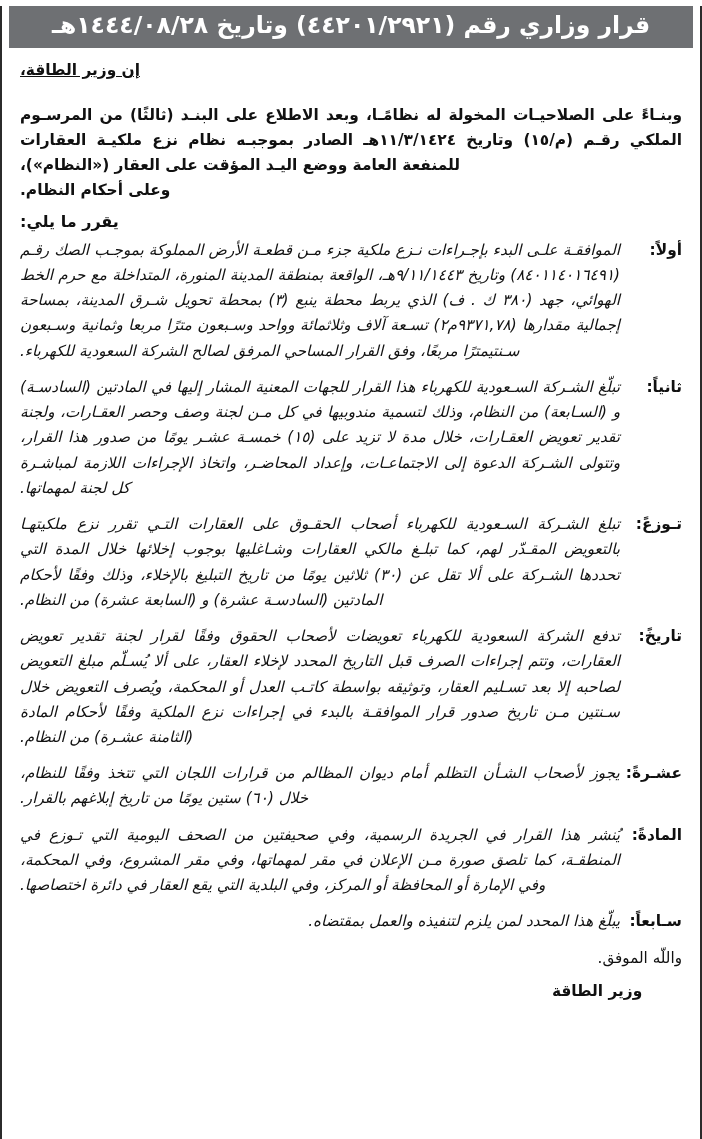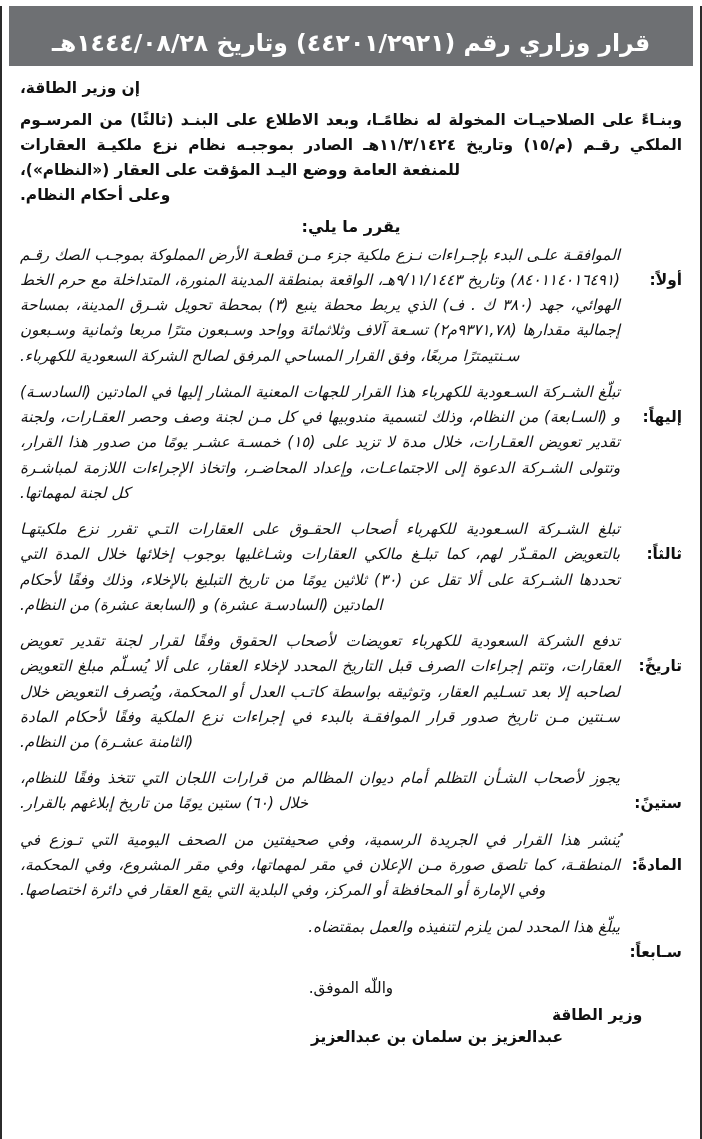--- a/index.html
+++ b/index.html
@@ -24,48 +24,49 @@
   }
   
   .banner{
     margin:6px 7px 0 7px;
     background:#6e7073;
     color:#ffffff;
     text-align:center;
     font-weight:bold;
     font-size:23.5px;
     line-height:1.32;
-    padding:22px 4px 7px 4px;
+    padding:4px 4px 7px 4px;
     letter-spacing:0px;
     white-space:nowrap;
     overflow:hidden;
   }
   
   .body{
     padding:10px 18px 0 18px;
   }
   .preamble{
     text-align:justify;
     text-align-last:left;
     font-size:15.4px;
     line-height:1.62;
     font-weight:bold;
     margin:0;
   }
   .preamble .lead{
     display:block;
     text-align:left;
-    margin-bottom:7px;
+    margin-bottom:20px;
+    text-decoration:underline;
   }
   .preamble .tail{
     display:block;
     text-align:left;
   }
   .decides{
-    text-align:center;
+    text-align:left;
     font-weight:bold;
     font-size:16px;
     margin:9px 0 7px 0;
   }
   
   .clause{
     display:flex;
     flex-direction:row;
     align-items:flex-start;
     margin-bottom:11px;
@@ -74,39 +75,37 @@
     flex:0 0 auto;
     min-width:62px;
     font-weight:bold;
     font-size:15.4px;
     line-height:1.66;
     text-align:justify;
     text-align-last:justify;
     padding-left:6px;
     white-space:nowrap;
     box-sizing:border-box;
-    margin-top:25px;
   }
   .clause-text{
     flex:1 1 auto;
     font-size:15.2px;
     line-height:1.66;
     text-align:justify;
     text-align-last:left;
     word-spacing:0px;
     font-style:italic;
   }
   .clause-text.last-right{
     text-align-last:right;
   }
   .centerline{
-    text-align:center;
     font-size:15.2px;
     line-height:1.6;
-    margin:2px 0 6px 0;
+    margin:2px 0 12px 0;
   }
   .sig-title{
     font-weight:bold;
     font-size:15.4px;
     margin:6px 0 4px 0;
     padding-right:0;
     width:62%;
     margin-right:6%;
   }
   .sig-name{
@@ -133,48 +132,47 @@
     </div>
 
     <div class="decides">يقرر ما يلي:</div>
 
     <div class="clause">
       <div class="clause-label">أولاً:</div>
       <div class="clause-text">الموافقـة علـى البدء بإجـراءات نـزع ملكية جزء مـن قطعـة الأرض المملوكة بموجـب الصك رقـم (٨٤٠١١٤٠١٦٤٩١) وتاريخ ٩/١١/١٤٤٣هـ، الواقعة بمنطقة المدينة المنورة، المتداخلة مع حرم الخط الهوائي، جهد (٣٨٠ ك . ف) الذي يربط محطة ينبع (٣) بمحطة تحويل شـرق المدينة، بمساحة إجمالية مقدارها (٩٣٧١,٧٨م٢) تسـعة آلاف وثلاثمائة وواحد وسـبعون مترًا مربعا وثمانية وسـبعون سـنتيمترًا مربعًا، وفق القرار المساحي المرفق لصالح الشركة السعودية للكهرباء.</div>
     </div>
 
     <div class="clause">
-      <div class="clause-label">إليهاً:</div>
+      <div class="clause-label">ثانياً:</div>
       <div class="clause-text">تبلّغ الشـركة السـعودية للكهرباء هذا القرار للجهات المعنية المشار إليها في المادتين (السادسـة) و (السـابعة) من النظام، وذلك لتسمية مندوبيها في كل مـن لجنة وصف وحصر العقـارات، ولجنة تقدير تعويض العقـارات، خلال مدة لا تزيد على (١٥) خمسـة عشـر يومًا من صدور هذا القرار، وتتولى الشـركة الدعوة إلى الاجتماعـات، وإعداد المحاضـر، واتخاذ الإجراءات اللازمة لمباشـرة كل لجنة لمهماتها.</div>
     </div>
 
     <div class="clause">
-      <div class="clause-label">ثالثاً:</div>
+      <div class="clause-label">تـوزعً:</div>
       <div class="clause-text">تبلغ الشـركة السـعودية للكهرباء أصحاب الحقـوق على العقارات التـي تقرر نزع ملكيتهـا بالتعويض المقـدّر لهم، كما تبلـغ مالكي العقارات وشـاغليها بوجوب إخلائها خلال المدة التي تحددها الشـركة على ألا تقل عن (٣٠) ثلاثين يومًا من تاريخ التبليغ بالإخلاء، وذلك وفقًا لأحكام المادتين (السادسـة عشرة) و (السابعة عشرة) من النظام.</div>
     </div>
 
     <div class="clause">
       <div class="clause-label">تاريخً:</div>
       <div class="clause-text">تدفع الشركة السعودية للكهرباء تعويضات لأصحاب الحقوق وفقًا لقرار لجنة تقدير تعويض العقارات، وتتم إجراءات الصرف قبل التاريخ المحدد لإخلاء العقار، على ألا يُسـلّم مبلغ التعويض لصاحبه إلا بعد تسـليم العقار، وتوثيقه بواسطة كاتـب العدل أو المحكمة، ويُصرف التعويض خلال سـنتين مـن تاريخ صدور قرار الموافقـة بالبدء في إجراءات نزع الملكية وفقًا لأحكام المادة (الثامنة عشـرة) من النظام.</div>
     </div>
 
     <div class="clause">
-      <div class="clause-label">ستينً:</div>
+      <div class="clause-label">عشـرةً:</div>
       <div class="clause-text">يجوز لأصحاب الشـأن التظلم أمام ديوان المظالم من قرارات اللجان التي تتخذ وفقًا للنظام، خلال (٦٠) ستين يومًا من تاريخ إبلاغهم بالقرار.</div>
     </div>
 
     <div class="clause">
       <div class="clause-label">المادةً:</div>
       <div class="clause-text">يُنشر هذا القرار في الجريدة الرسمية، وفي صحيفتين من الصحف اليومية التي تـوزع في المنطقـة، كما تلصق صورة مـن الإعلان في مقر لمهماتها، وفي مقر المشروع، وفي المحكمة، وفي الإمارة أو المحافظة أو المركز، وفي البلدية التي يقع العقار في دائرة اختصاصها.</div>
     </div>
 
     <div class="clause">
       <div class="clause-label">سـابعاً:</div>
       <div class="clause-text last-right">يبلّغ هذا المحدد لمن يلزم لتنفيذه والعمل بمقتضاه.</div>
     </div>
 
     <div class="centerline">واللّه الموفق.</div>
 
     <div class="sig-title">وزير الطاقة</div>
-    <div class="sig-name">عبدالعزيز بن سلمان بن عبدالعزيز</div>
 
   </div>
 </div>
 
 </body></html>

